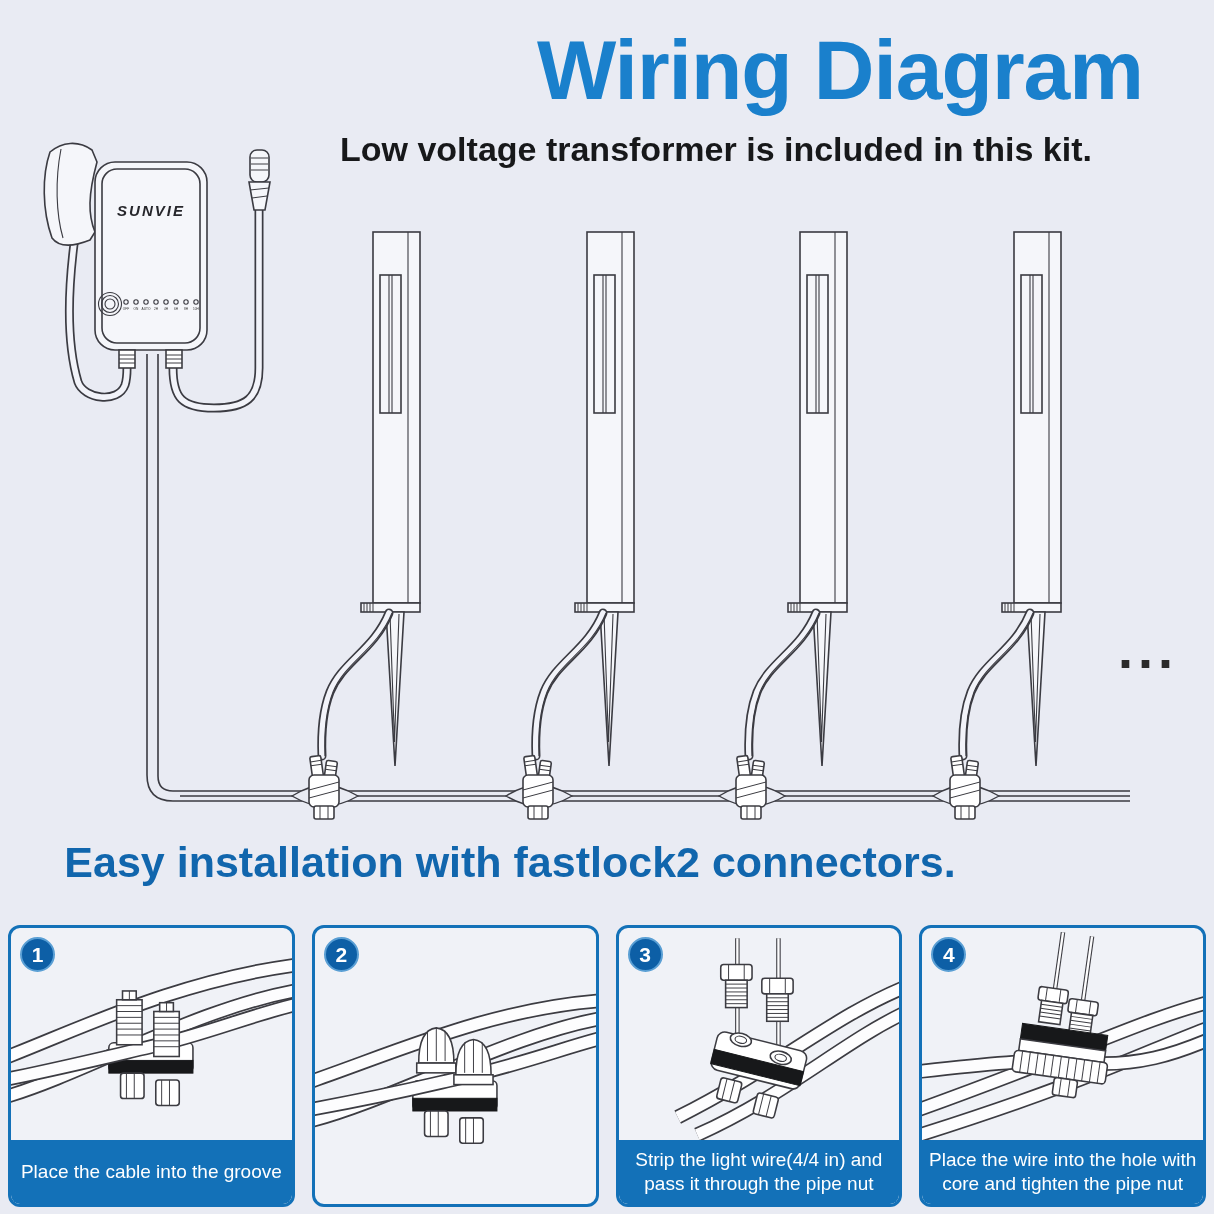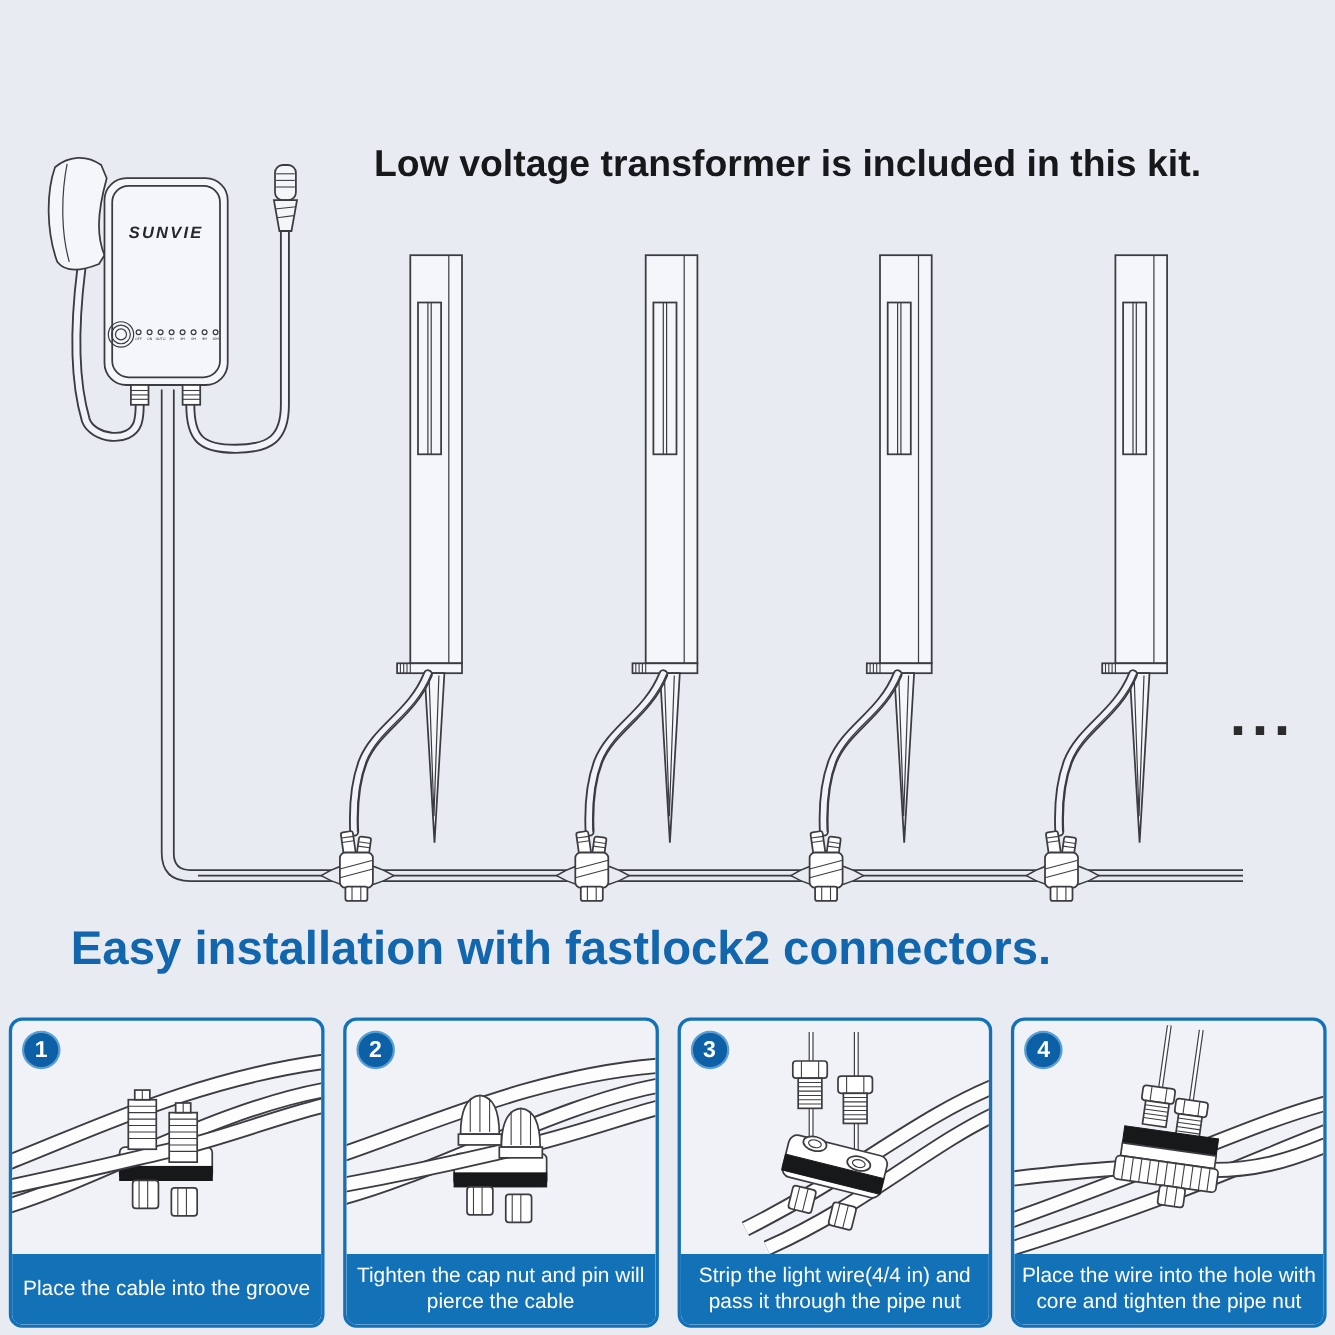--- a/index.html
+++ b/index.html
@@ -48,20 +48,21 @@
   .tb-i{fill:none;stroke:#fdfdfe;stroke-width:2.4}
   .part{fill:#fff;stroke:#3c3c42;stroke-width:1.6}
   .dark{fill:#17181a;stroke:#17181a}
   .rib{stroke:#3c3c42;stroke-width:1}
 </style>
 </head>
 <body>
 
 <div class="page">
 
+  <h1 class="title">Wiring Diagram</h1>
   <p class="subtitle">Low voltage transformer is included in this kit.</p>
 
   <div class="scene">
     <svg width="1214" height="920" viewBox="0 0 1214 920" xmlns="http://www.w3.org/2000/svg" xmlns:xlink="http://www.w3.org/1999/xlink">
       <defs>
         <g id="unit">
 
           <rect class="fillw" x="373" y="232" width="47" height="371"></rect>
           <line class="lnthin" x1="408" y1="232" x2="408" y2="603"></line>
           <rect class="ln" x="380" y="275" width="21" height="138" fill="none"></rect>
@@ -253,21 +254,20 @@
           </g>
           <g>
             <path class="part" d="M144,102 Q144,68 162,66 Q180,68 180,102 Z"></path>
             <line class="rib" x1="153" y1="69" x2="153" y2="100"></line>
               <line class="rib" x1="162" y1="66" x2="162" y2="100"></line>
             <line class="rib" x1="171" y1="69" x2="171" y2="100"></line>
             <rect class="part" x="142" y="102" width="40" height="10"></rect>
           </g>
         </svg>
       </div>
-      <div class="step-caption">Tighten the cap nut and pin will pierce the cable</div>
     </div>
 
     <div class="step-panel">
       <div class="step-badge">3</div>
       <div class="step-illus">
         <svg viewBox="0 0 287 186" preserveAspectRatio="xMidYMid meet">
           <path class="band-o" d="M295,44 C220,74 160,128 60,178"></path>
             <path class="band-i" d="M295,44 C220,74 160,128 60,178"></path>
           <path class="band-o" d="M295,70 C230,100 170,156 80,196"></path>
             <path class="band-i" d="M295,70 C230,100 170,156 80,196"></path>

